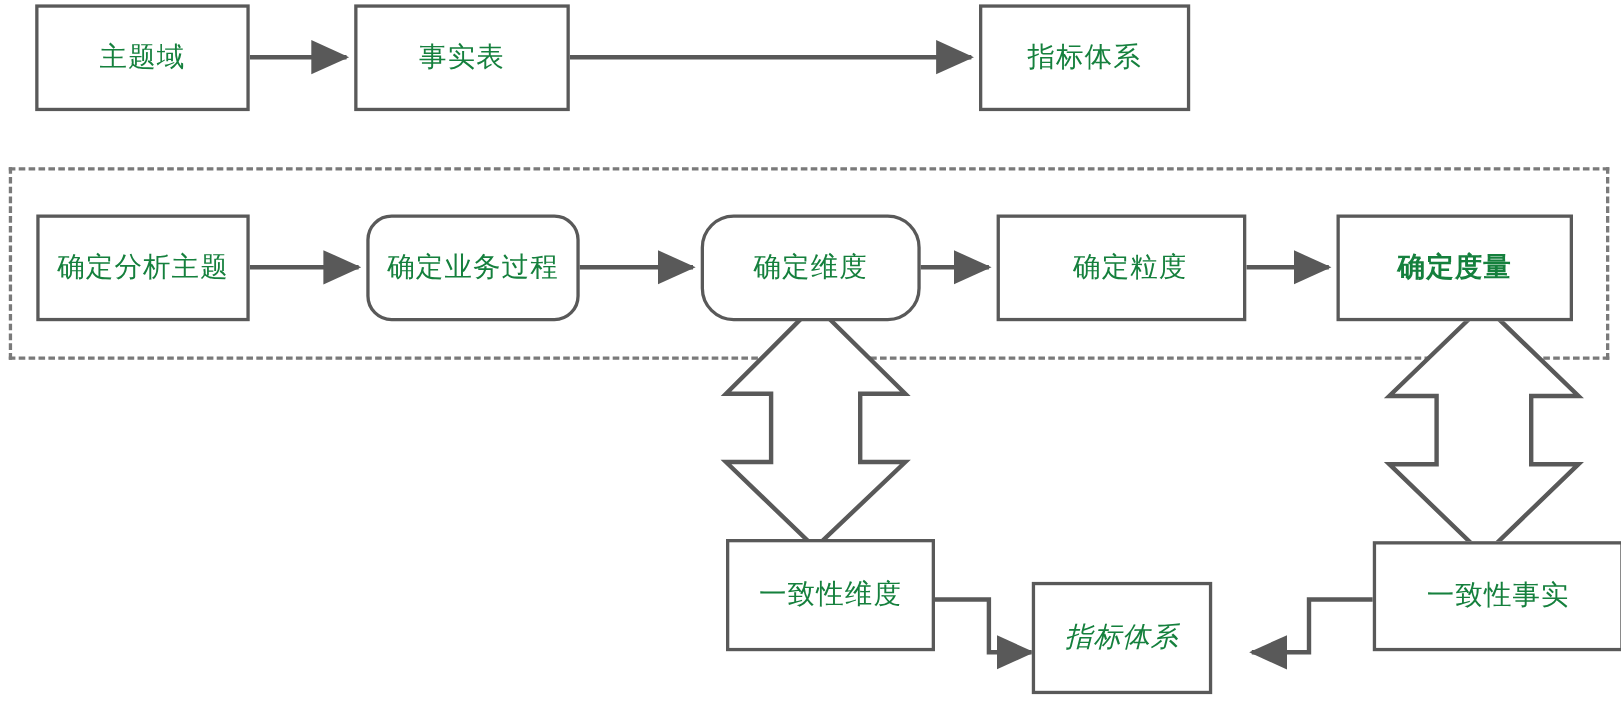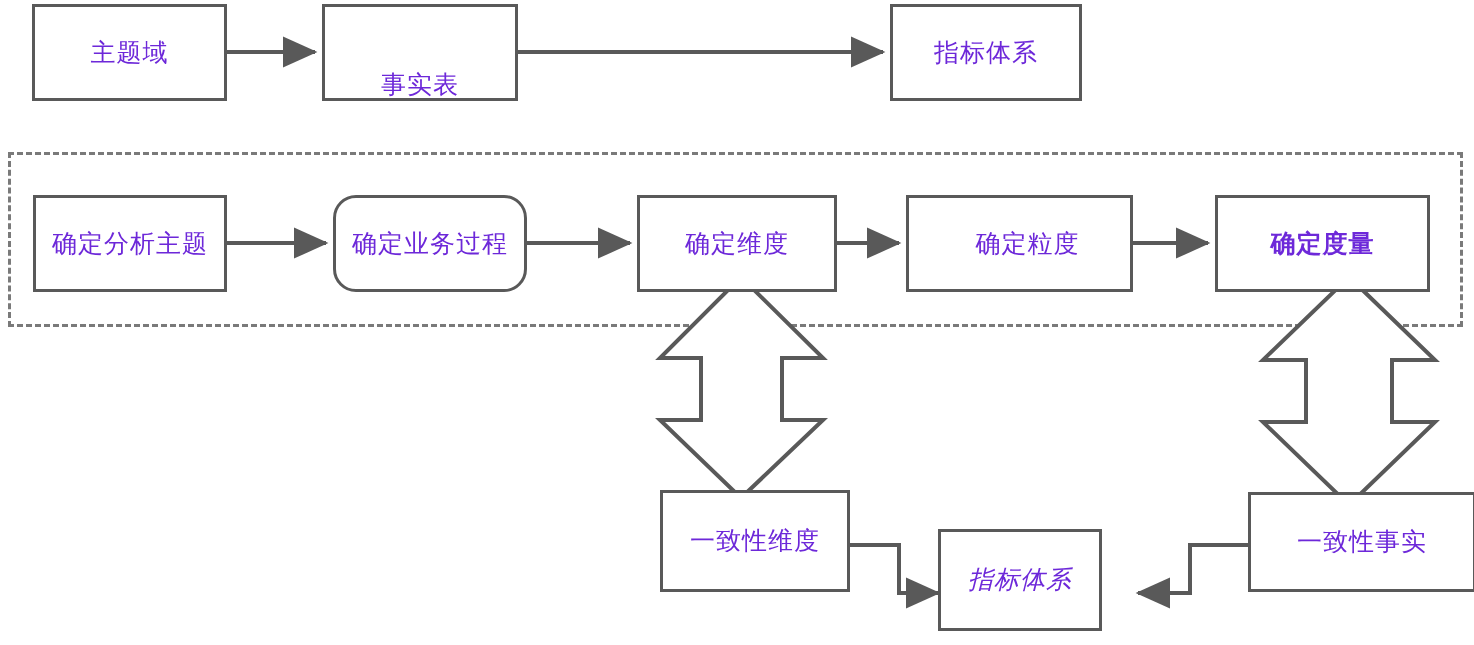--- a/index.html
+++ b/index.html
@@ -18,21 +18,21 @@
     overflow: hidden;
   }
   .node {
     position: absolute;
     box-sizing: border-box;
     background: #ffffff;
     border: 3px solid #595959;
     display: flex;
     align-items: center;
     justify-content: center;
-    color: #6d28d9;
+    color: #15803d;
     font-size: 25px;
     line-height: 1.1;
     letter-spacing: 1px;
     z-index: 3;
     white-space: nowrap;
   }
   .group-dashed {
     position: absolute;
     box-sizing: border-box;
     border: 3px dashed #7a7a7a;
@@ -74,37 +74,37 @@
 
     <path d="M850,545 L899,545 L899,593 L938,593" fill="none" stroke="#595959" stroke-width="4" marker-end="url(#ah)"></path>
 
     <path d="M1248,545 L1190,545 L1190,593 L1138,593" fill="none" stroke="#595959" stroke-width="4" marker-end="url(#ah)"></path>
   </svg>
 
   <div class="node" style="left:32px; top:4px; width:195px; height:97px;">
     <span>主题域</span>
   </div>
 
-  <div class="node" style="left:322px; top:4px; width:196px; height:97px;align-items:flex-end;">
+  <div class="node" style="left:322px; top:4px; width:196px; height:97px;">
     <span>事实表</span>
   </div>
 
   <div class="node" style="left:890px; top:4px; width:192px; height:97px;">
     <span>指标体系</span>
   </div>
 
   <div class="node" style="left:33px; top:195px; width:194px; height:97px;">
     <span>确定分析主题</span>
   </div>
 
   <div class="node" style="left:333px; top:195px; width:194px; height:97px;border-radius:23px;">
     <span>确定业务过程</span>
   </div>
 
-  <div class="node" style="left:637px; top:195px; width:200px; height:97px;">
+  <div class="node" style="left:637px; top:195px; width:200px; height:97px;border-radius:30px;">
     <span>确定维度</span>
   </div>
 
   <div class="node" style="left:906px; top:195px; width:227px; height:97px;padding-left:16px;">
     <span>确定粒度</span>
   </div>
 
   <div class="node" style="left:1215px; top:195px; width:215px; height:97px;font-weight:bold;">
     <span>确定度量</span>
   </div>

